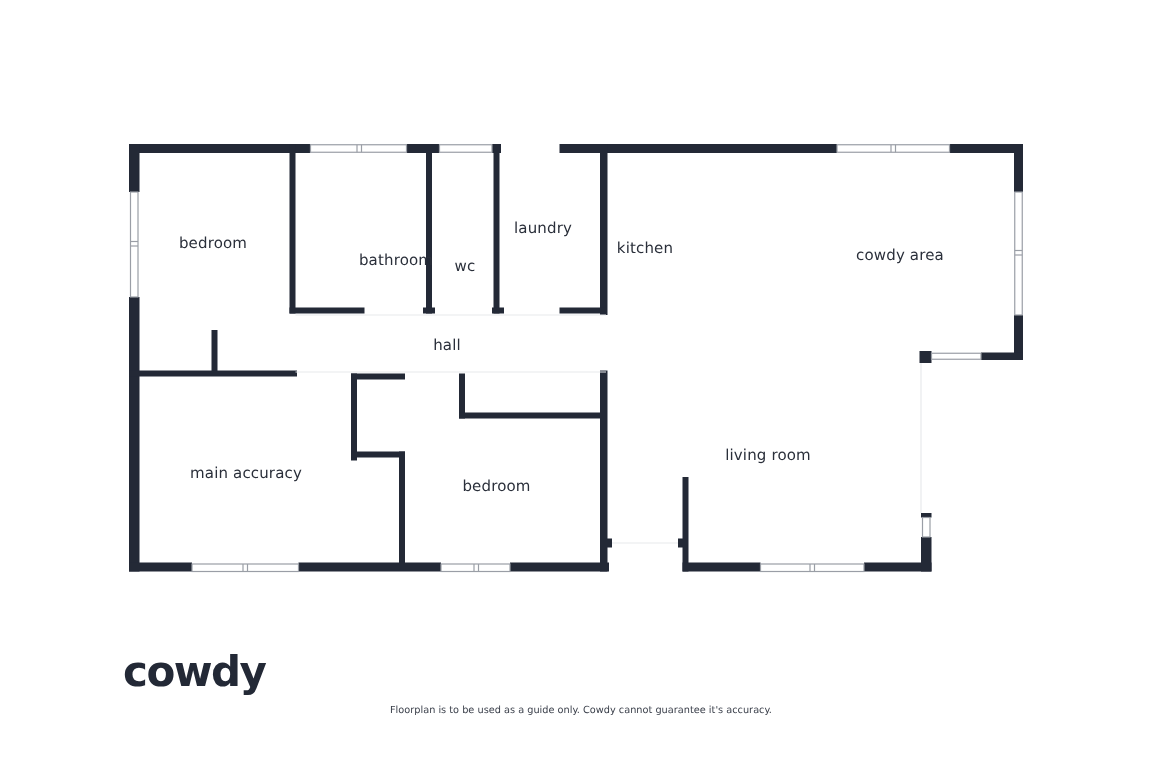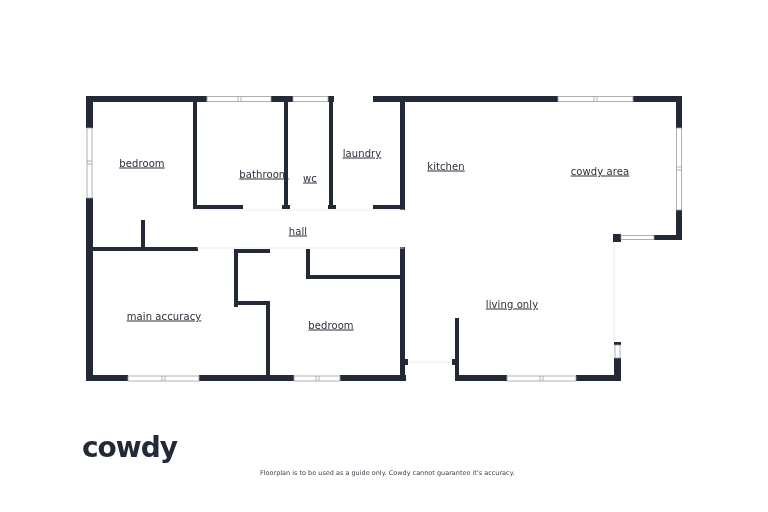--- a/index.html
+++ b/index.html
@@ -1,18 +1,18 @@
 <!DOCTYPE html>
 <html><head>
   <meta charset="utf-8">
   <style>
     html, body { margin: 0; padding: 0; background: #ffffff; }
     body { width: 768px; height: 512px; position: relative; overflow: hidden; font-family: "DejaVu Sans", sans-serif; }
     .plan { position: absolute; left: 0; top: 0; width: 768px; height: 512px; }
-    .room-label { position: absolute; font-size: 10px; color: #2a2f3a; white-space: nowrap; transform: translate(-50%, -50%); letter-spacing: 0.1px; text-decoration: underline; }
+    .room-label { position: absolute; font-size: 10px; color: #2a2f3a; white-space: nowrap; transform: translate(-50%, -50%); letter-spacing: 0.1px; }
     .logo { position: absolute; left: 82px; top: 434px; font-family: "DejaVu Sans", sans-serif; font-weight: bold; font-size: 28px; color: #232936; letter-spacing: -1px; line-height: 1; }
     .disclaimer { position: absolute; left: 260px; top: 469px; font-size: 6.5px; color: #3a3f4a; white-space: nowrap; }
   </style>
 </head>
 <body>
 
 <svg class="plan" width="768" height="512" viewBox="0 0 768 512" xmlns="http://www.w3.org/2000/svg">
   <g fill="#232936">
 
     <rect x="86" y="96" width="121" height="6"></rect>
@@ -98,22 +98,22 @@
     <line x1="408" y1="362" x2="452" y2="362"></line>
     <line x1="614" y1="242" x2="614" y2="342"></line>
   </g>
 </svg>
 
 <div>
   <span class="room-label" style="left:142px;top:163px">bedroom</span>
   <span class="room-label" style="left:264px;top:174px">bathroom</span>
   <span class="room-label" style="left:310px;top:178px">wc</span>
   <span class="room-label" style="left:362px;top:153px">laundry</span>
-  <span class="room-label" style="left:446px;top:166px">kitchen</span>
+  <span class="room-label" style="left:430px;top:166px">kitchen</span>
   <span class="room-label" style="left:600px;top:171px">cowdy area</span>
   <span class="room-label" style="left:298px;top:231px">hall</span>
   <span class="room-label" style="left:164px;top:316px">main accuracy</span>
   <span class="room-label" style="left:331px;top:325px">bedroom</span>
-  <span class="room-label" style="left:512px;top:304px">living only</span>
+  <span class="room-label" style="left:512px;top:304px">living room</span>
 </div>
 
 <div class="logo">cowdy</div>
 <div class="disclaimer">Floorplan is to be used as a guide only. Cowdy cannot guarantee it's accuracy.</div>
 
 </body></html>

